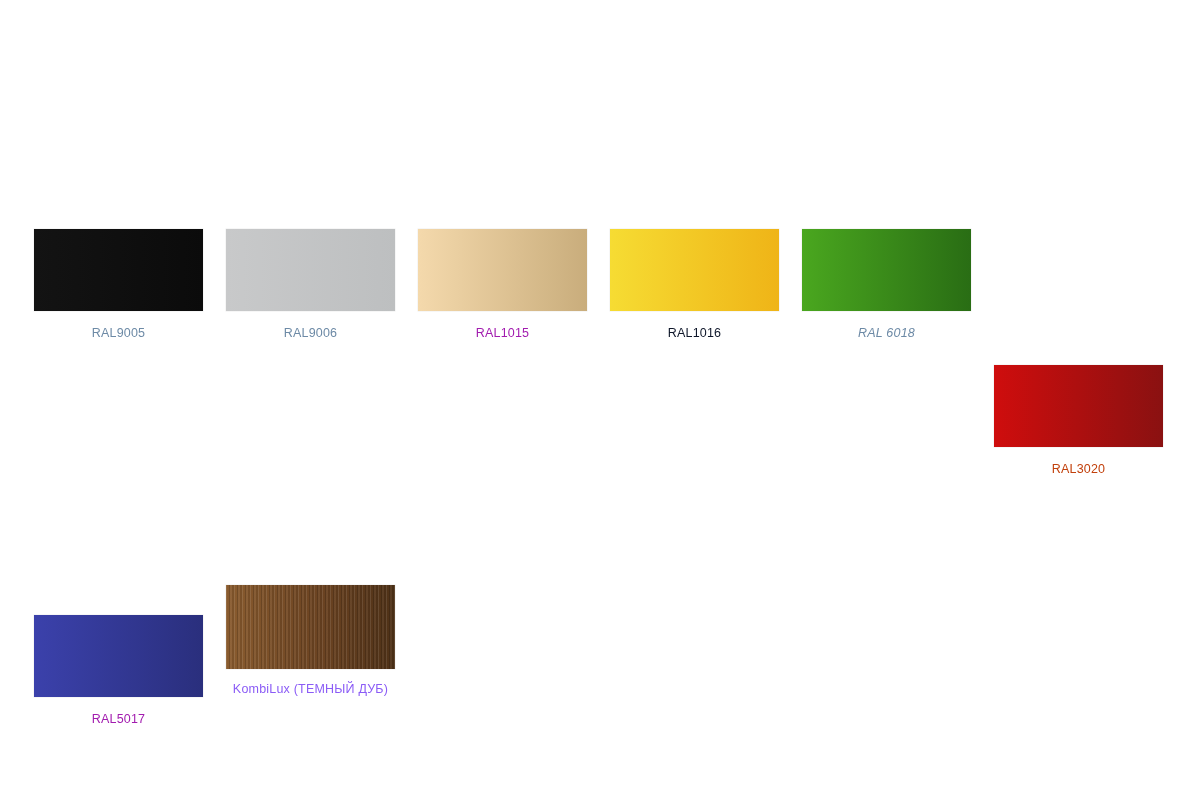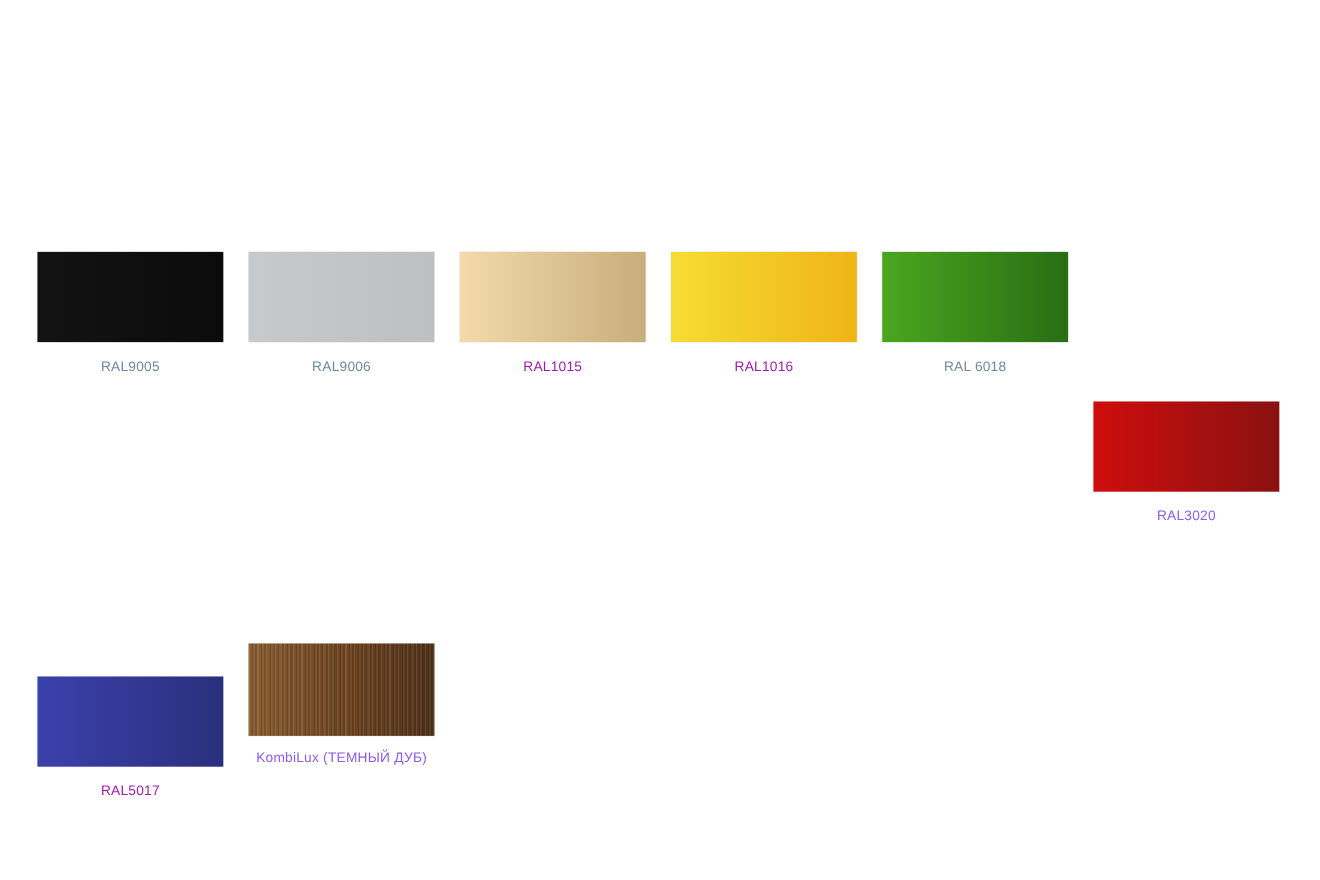--- a/index.html
+++ b/index.html
@@ -83,29 +83,29 @@
       <div class="swatch-cell">
         <span class="swatch-chip" style="background-image: linear-gradient(90deg, rgb(200, 201, 202) 0%, rgb(189, 191, 192) 100%);"></span>
         <span class="swatch-label" style="color: rgb(109, 138, 166);">RAL9006</span>
       </div>
       <div class="swatch-cell">
         <span class="swatch-chip" style="background-image: linear-gradient(90deg, rgb(244, 217, 172) 0%, rgb(201, 173, 124) 100%);"></span>
         <span class="swatch-label" style="color: #a21caf;">RAL1015</span>
       </div>
       <div class="swatch-cell">
         <span class="swatch-chip" style="background-image: linear-gradient(90deg, rgb(246, 220, 51) 0%, rgb(239, 180, 23) 100%);"></span>
-        <span class="swatch-label" style="color: #a21caf;">RAL1016</span>
+        <span class="swatch-label" style="color: #0f172a;">RAL1016</span>
       </div>
       <div class="swatch-cell">
         <span class="swatch-chip" style="background-image: linear-gradient(90deg, rgb(74, 167, 31) 0%, rgb(41, 109, 20) 100%);"></span>
-        <span class="swatch-label" style="color: rgb(109, 138, 166);">RAL 6018</span>
+        <span class="swatch-label" style="color: rgb(109, 138, 166); font-style: italic;">RAL 6018</span>
       </div>
       <div class="swatch-cell row-2">
         <span class="swatch-chip" style="background-image: linear-gradient(90deg, rgb(207, 13, 13) 0%, rgb(138, 17, 17) 100%);"></span>
-        <span class="swatch-label" style="color: #8b5cf6;">RAL3020</span>
+        <span class="swatch-label" style="color: #c2410c;">RAL3020</span>
       </div>
       <div class="swatch-cell row-2">
         <span class="swatch-chip" style="background-image: linear-gradient(90deg, rgb(59, 65, 171) 0%, rgb(42, 47, 125) 100%);"></span>
         <span class="swatch-label" style="color: #a21caf;">RAL5017</span>
       </div>
       <div class="swatch-cell row-2 raised">
         <span class="swatch-chip" style="background-image: repeating-linear-gradient(90deg, rgba(255, 255, 255, 0.1) 0px, rgba(255, 255, 255, 0.1) 1px, rgba(0, 0, 0, 0) 1px, rgba(0, 0, 0, 0) 3px, rgba(0, 0, 0, 0.16) 3px, rgba(0, 0, 0, 0.16) 4px, rgba(255, 255, 255, 0.05) 4px, rgba(255, 255, 255, 0.05) 6px, rgba(0, 0, 0, 0.09) 6px, rgba(0, 0, 0, 0.09) 8px), linear-gradient(90deg, rgb(138, 92, 47) 0%, rgb(122, 79, 40) 28%, rgb(106, 66, 33) 58%, rgb(78, 49, 23) 100%);"></span>
         <span class="swatch-label" style="color: #8b5cf6;">KombiLux (ТЕМНЫЙ ДУБ)</span>
       </div>
     </div>

